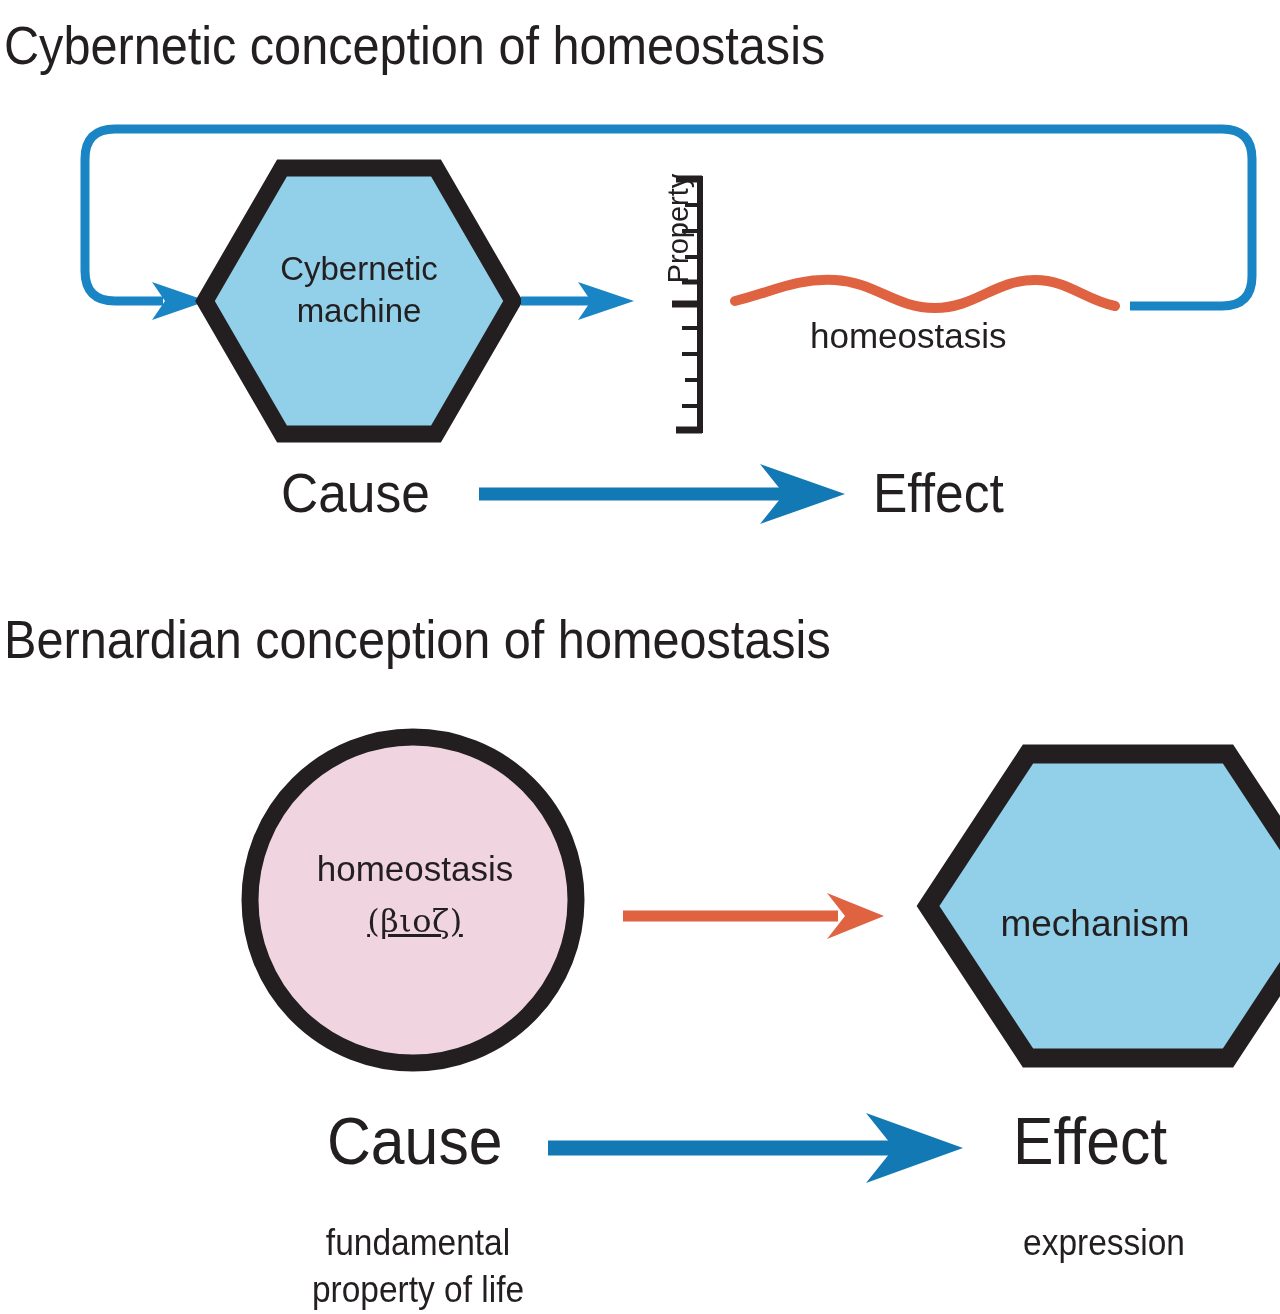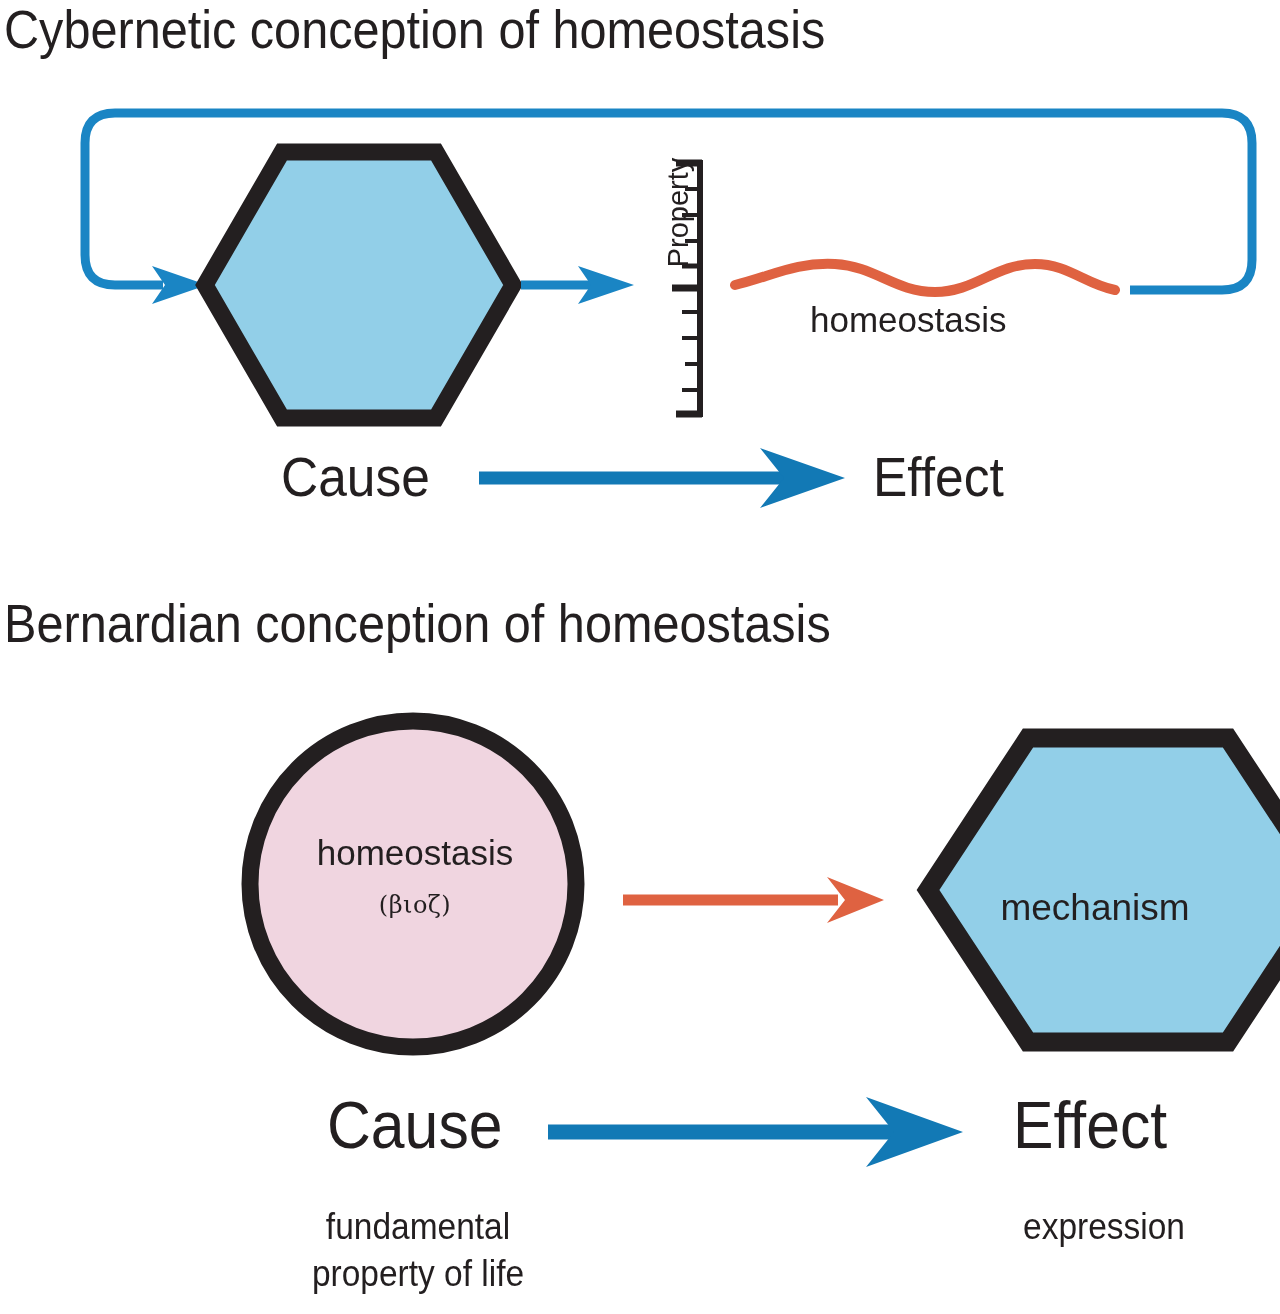--- a/index.html
+++ b/index.html
@@ -10,21 +10,21 @@
   body {
     width: 1280px;
     height: 1314px;
     position: relative;
     overflow: hidden;
     font-family: "Liberation Sans", sans-serif;
     color: #231f20;
   }
   #stage {
     position: absolute;
-    left: 0; top: 0;
+    left: 0; top: 16px;
     width: 1280px;
     height: 956px;
     border-radius: 29px;
   }
   .panel-title {
     position: absolute;
     font-family: "Liberation Sans", sans-serif;
     font-weight: 400;
     color: #231f20;
     white-space: nowrap;
@@ -75,22 +75,23 @@
   }
   #label-circle {
     left: 250px;
     top: 827px;
     width: 330px;
     font-size: 35px;
     line-height: 52px;
   }
   #label-circle .greek {
     font-family: "DejaVu Serif", serif;
-    font-size: 24px;
+    font-size: 32px;
     letter-spacing: 0.5px;
+    text-decoration: underline;
   }
   #label-property {
     position: absolute;
     left: 598px;
     top: 196px;
     width: 160px;
     font-size: 29px;
     text-align: center;
     transform: rotate(-90deg);
     transform-origin: center center;
@@ -163,20 +164,24 @@
       <line x1="682" y1="390" x2="702" y2="390" stroke-width="4"></line>
       <line x1="676" y1="414" x2="702" y2="414" stroke-width="7"></line>
     </g>
 
     <path d="M 735 285 C 772 276 795 262 835 264 C 875 266 895 292 935 292 C 975 292 995 264 1035 264 C 1068 264 1085 284 1115 290" fill="none" stroke="#df6241" stroke-width="10" stroke-linecap="round"></path>
 
     <line x1="479" y1="478" x2="792" y2="478" stroke="#1279b5" stroke-width="13"></line>
     <path d="M 845 478 L 760 448 L 784 478 L 760 508 Z" fill="#1279b5"></path>
   </svg>
 
+  <div class="shape-label" id="label-cyb-machine">
+    <div>Cybernetic</div>
+    <div>machine</div>
+  </div>
 
   <div id="label-property">Property</div>
 
   <div id="label-homeostasis-wave">homeostasis</div>
 
   <div class="ce-word" id="cause-1">Cause</div>
   <div class="ce-word" id="effect-1">Effect</div>
 
   <div class="panel-title" id="title-bernardian">Bernardian conception of homeostasis</div>
 

